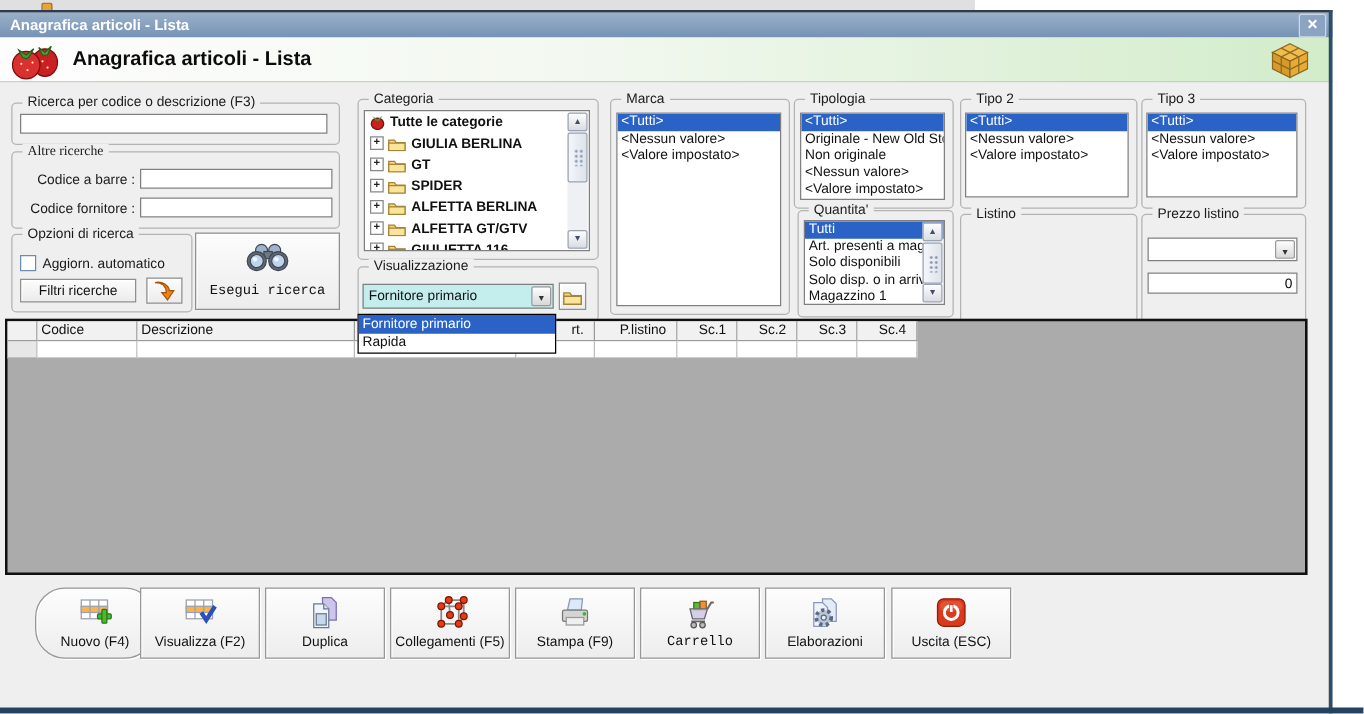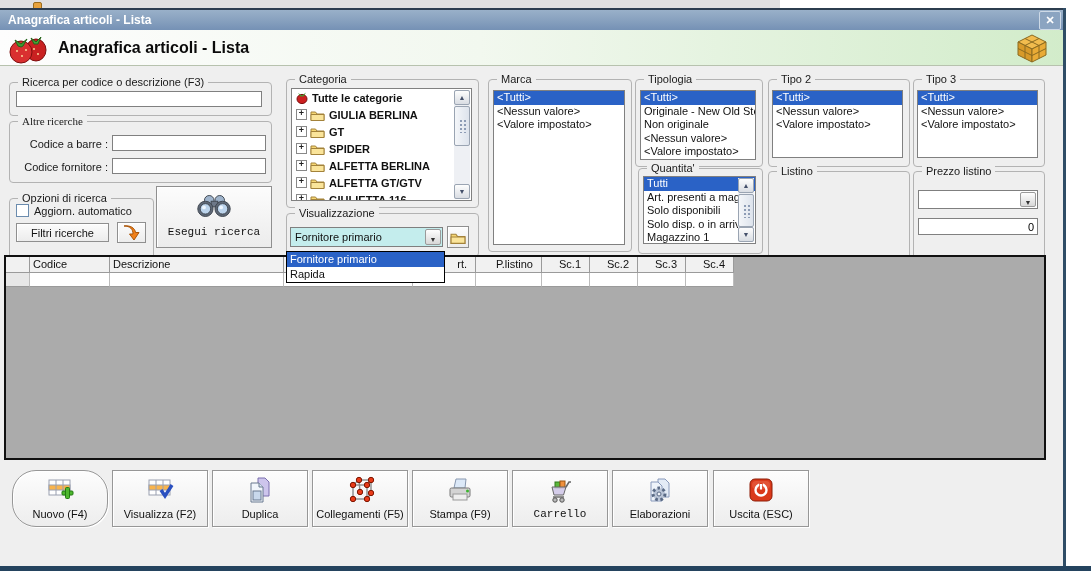--- a/index.html
+++ b/index.html
@@ -127,21 +127,21 @@
   <input class="inp" style="left: 16px; top: 91px; width: 246px; height: 16px;" value="">
 
   <div class="grp" style="left:9px;top:121px;width:261px;height:60px;font-family:Liberation Serif, serif;">
     <span class="grp-label">Altre ricerche</span>
   </div>
   <span class="lbl" style="left:14px;top:138px;width:94px;text-align:right;">Codice a barre :</span>
   <input class="inp" style="left: 112px; top: 135px; width: 154px; height: 16px;" value="">
   <span class="lbl" style="left:14px;top:161px;width:94px;text-align:right;">Codice fornitore :</span>
   <input class="inp" style="left: 112px; top: 158px; width: 154px; height: 16px;" value="">
 
-  <div class="grp" style="left:9px;top:198px;width:143px;height:61px;text-align:right;">
+  <div class="grp" style="left:9px;top:187px;width:143px;height:61px;text-align:right;">
     <span class="grp-label">Opzioni di ricerca</span>
   </div>
   <div class="checkbox" style="left:16px;top:204px;"></div>
   <span class="lbl" style="left:34px;top:205px;">Aggiorn. automatico</span>
   <div class="btn3d" style="left:16px;top:223px;width:93px;height:19px;line-height:18px;">
     <span>Filtri ricerche</span>
   </div>
   <div class="btn3d" style="left:117px;top:222px;width:29px;height:21px;">
     <svg width="19" height="17" viewBox="0 0 19 17" style="margin-top:1px;">
       <path d="M2,2 C8,2 11,5 11,10 L7.5,10 L12,16 L17,8.5 L13.5,8.5 C13,4 8,1 2,2 Z" fill="#f08019" stroke="#a85408"></path>
@@ -334,21 +334,21 @@
       <div class="td" style="width:129px;"></div>
       <div class="td" style="width:63px;"></div>
       <div class="td" style="width:66px;"></div>
       <div class="td" style="width:48px;"></div>
       <div class="td" style="width:48px;"></div>
       <div class="td" style="width:48px;"></div>
       <div class="td" style="width:48px;"></div>
     </div>
   </div>
 
-  <div class="bbtn" style="left:12px;border-radius:24px;">
+  <div class="bbtn" style="left:28px;border-radius:24px;">
     <div class="ic">
       <svg width="30" height="30" viewBox="0 0 30 30">
         <rect x="4" y="5" width="21" height="15" fill="#fff" stroke="#9aa0b0"></rect>
         <rect x="4" y="10" width="21" height="5" fill="#f9b44c" stroke="#9aa0b0"></rect>
         <line x1="11" y1="5" x2="11" y2="20" stroke="#9aa0b0"></line>
         <line x1="18" y1="5" x2="18" y2="20" stroke="#9aa0b0"></line>
         <rect x="17" y="16" width="11" height="4" rx="1" fill="#4db82e" stroke="#237a12"></rect>
         <rect x="20.5" y="12.5" width="4" height="11" rx="1" fill="#4db82e" stroke="#237a12"></rect>
       </svg>
     </div>

